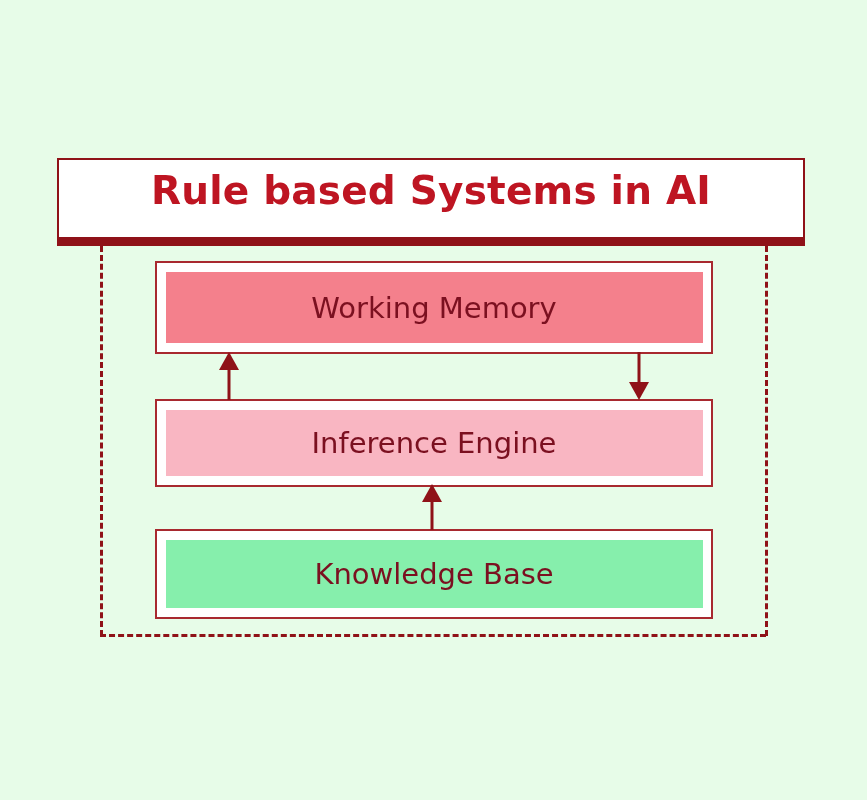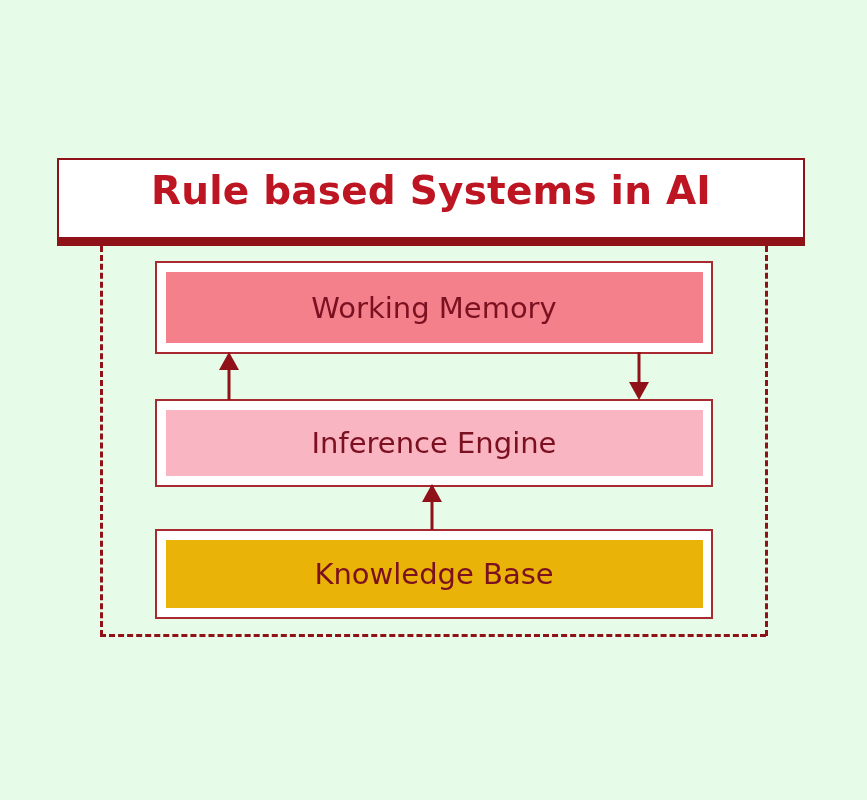--- a/index.html
+++ b/index.html
@@ -85,21 +85,21 @@
     white-space: nowrap;
   }
 
   #node-working-memory { top: 261px; height: 93px; padding: 9px 0; }
   #node-working-memory .node-inner { background: #f4808c; }
 
   #node-inference-engine { top: 399px; height: 88px; padding: 9px 0; }
   #node-inference-engine .node-inner { background: #f9b6c2; }
 
   #node-knowledge-base { top: 529px; height: 90px; padding: 9px 0; }
-  #node-knowledge-base .node-inner { background: #eab308; }
+  #node-knowledge-base .node-inner { background: #86efac; }
 
   
   .arrow {
     position: absolute;
   }
   .arrow svg { display: block; }
 
   #arrow-ie-to-wm { left: 217px; top: 352px; }
   #arrow-wm-to-ie { left: 627px; top: 352px; }
   #arrow-kb-to-ie { left: 420px; top: 484px; }

